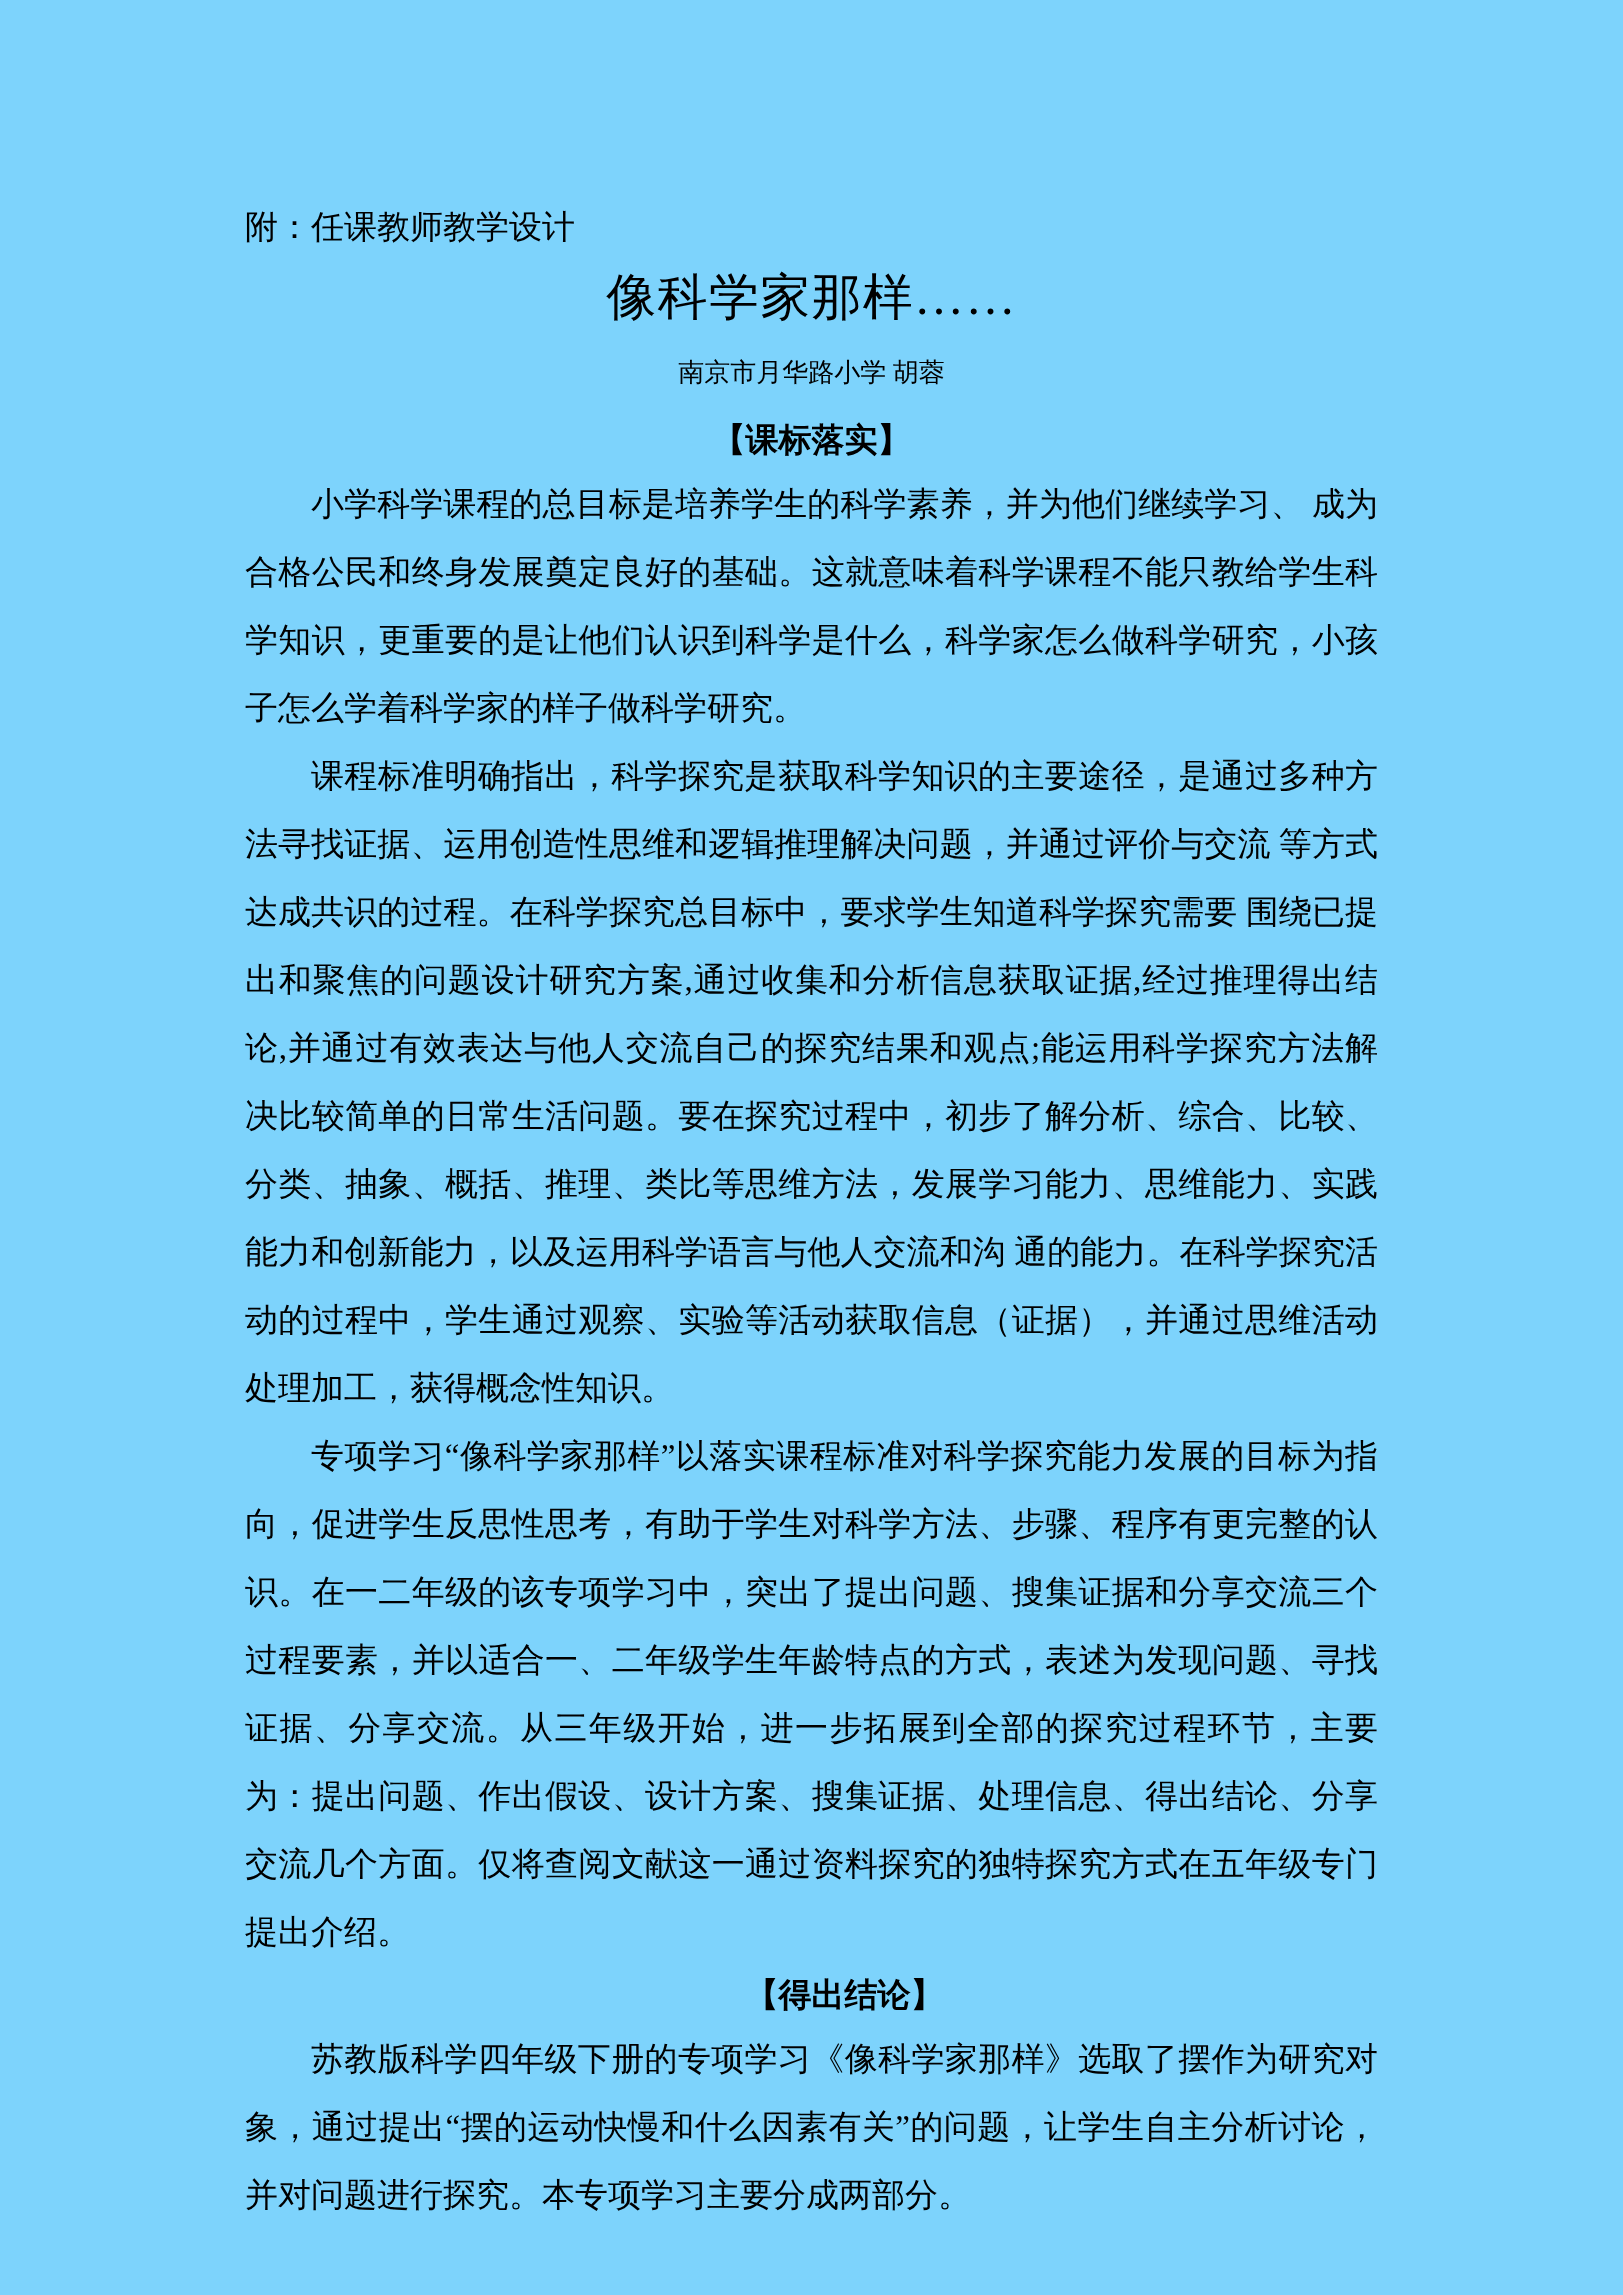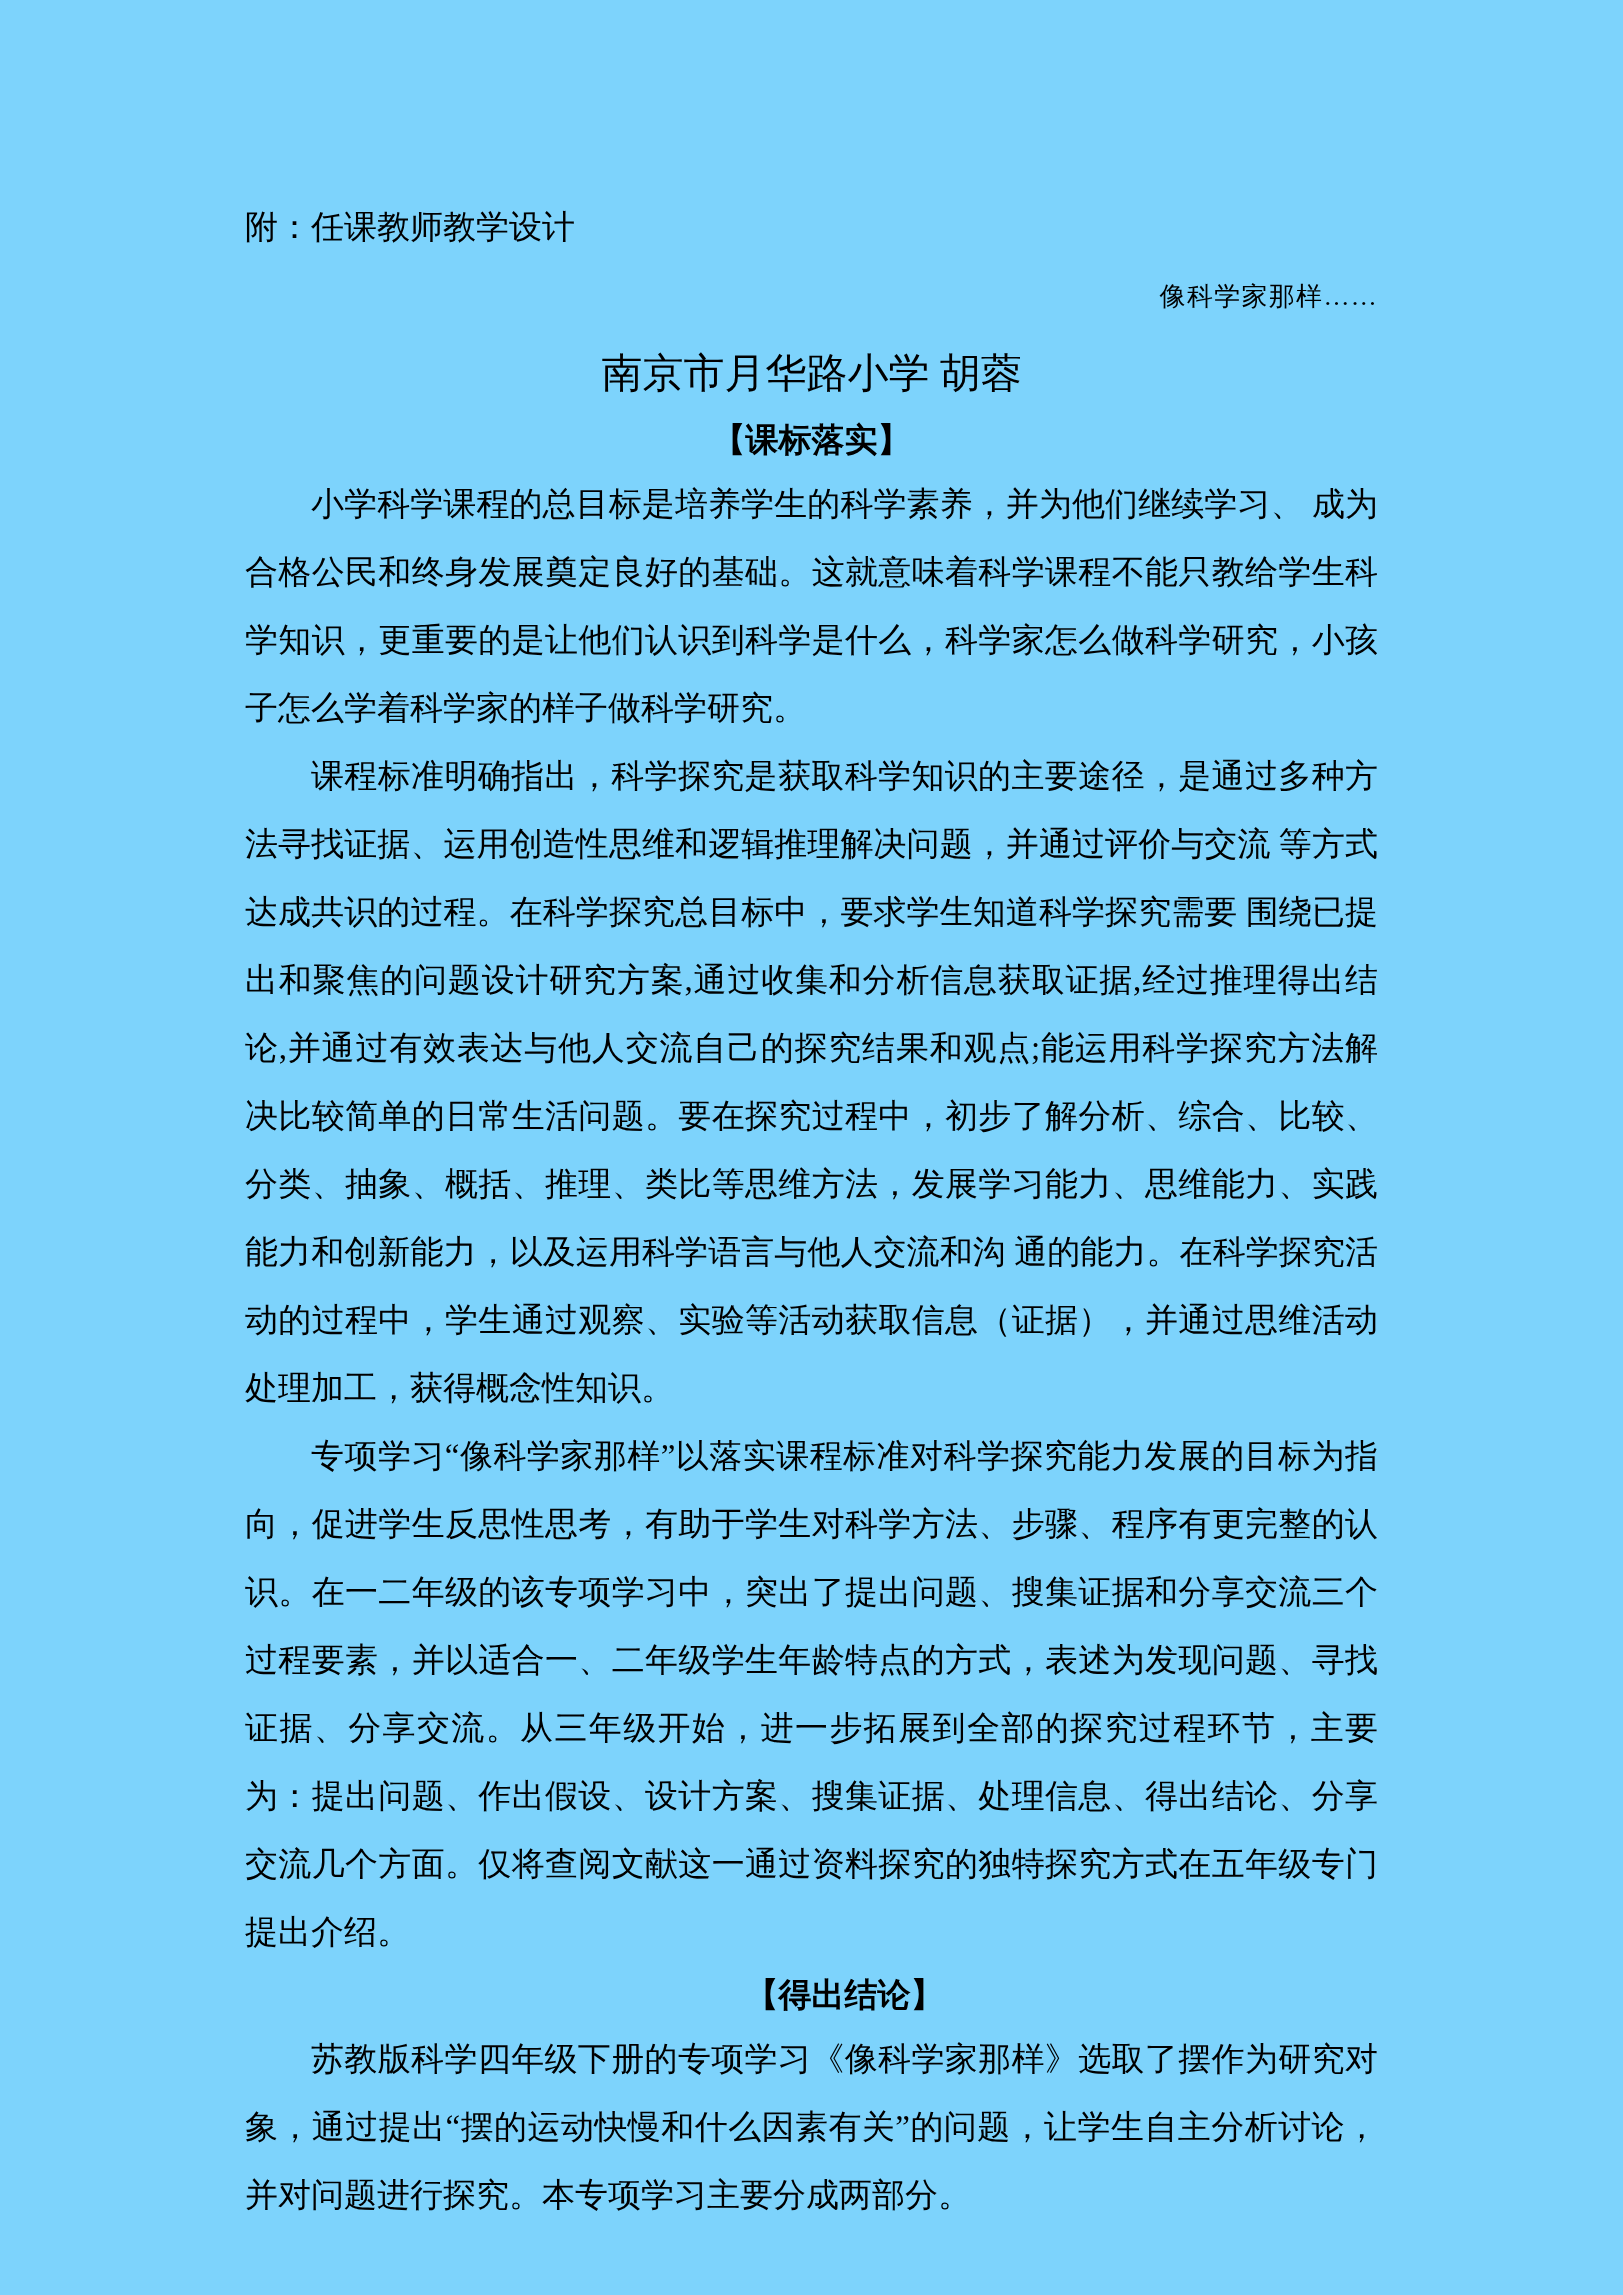--- a/index.html
+++ b/index.html
@@ -23,29 +23,29 @@
     background: #7dd3fc;
   }
   .attach-note {
     font-size: 33px;
     line-height: 63px;
     margin: 0;
     text-align: left;
     font-weight: normal;
   }
   .doc-title {
-    font-size: 26px;
+    font-size: 50px;
     line-height: 76px;
     margin: 0;
-    text-align: right;
+    text-align: center;
     font-weight: normal;
     letter-spacing: 1.3px;
   }
   .author-line {
-    font-size: 41px;
+    font-size: 26px;
     line-height: 76px;
     margin: 0;
     text-align: center;
     font-weight: normal;
   }
   .section-heading {
     font-size: 33px;
     line-height: 59px;
     margin: 0;
     font-weight: bold;

